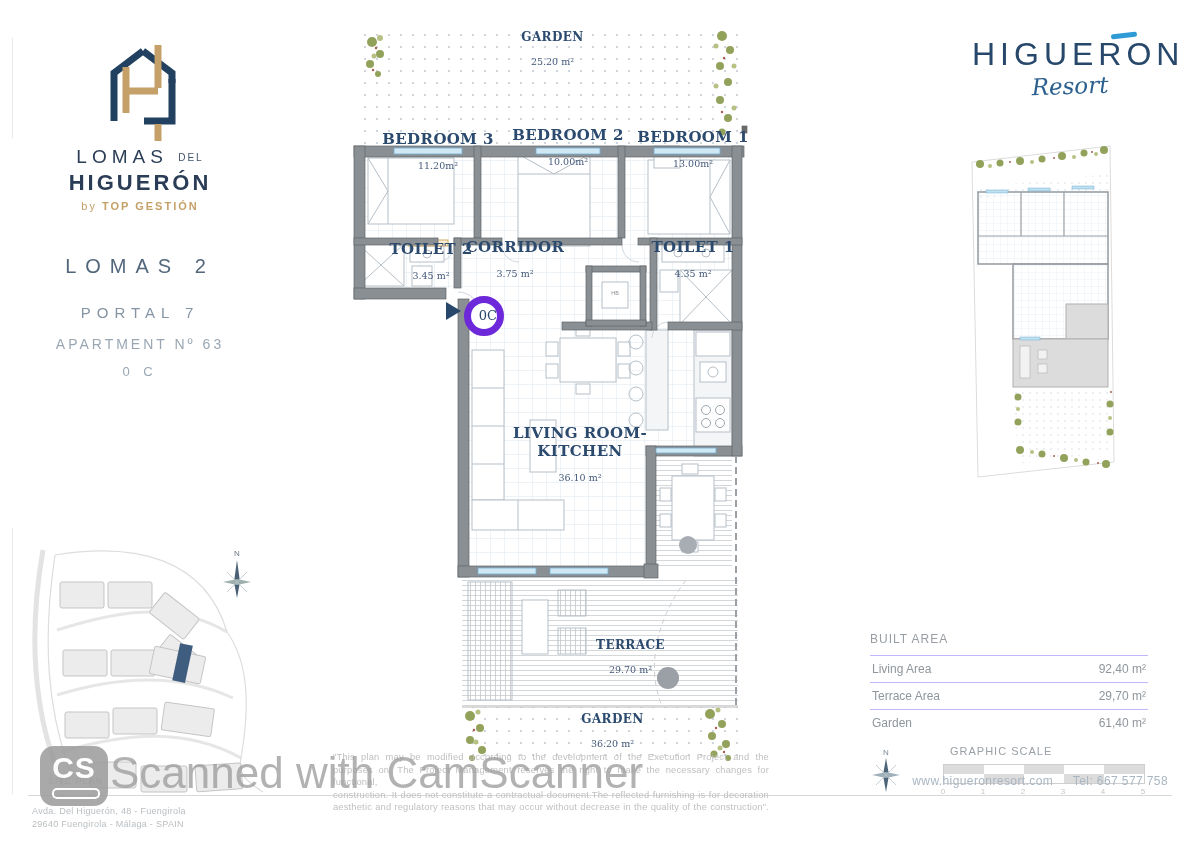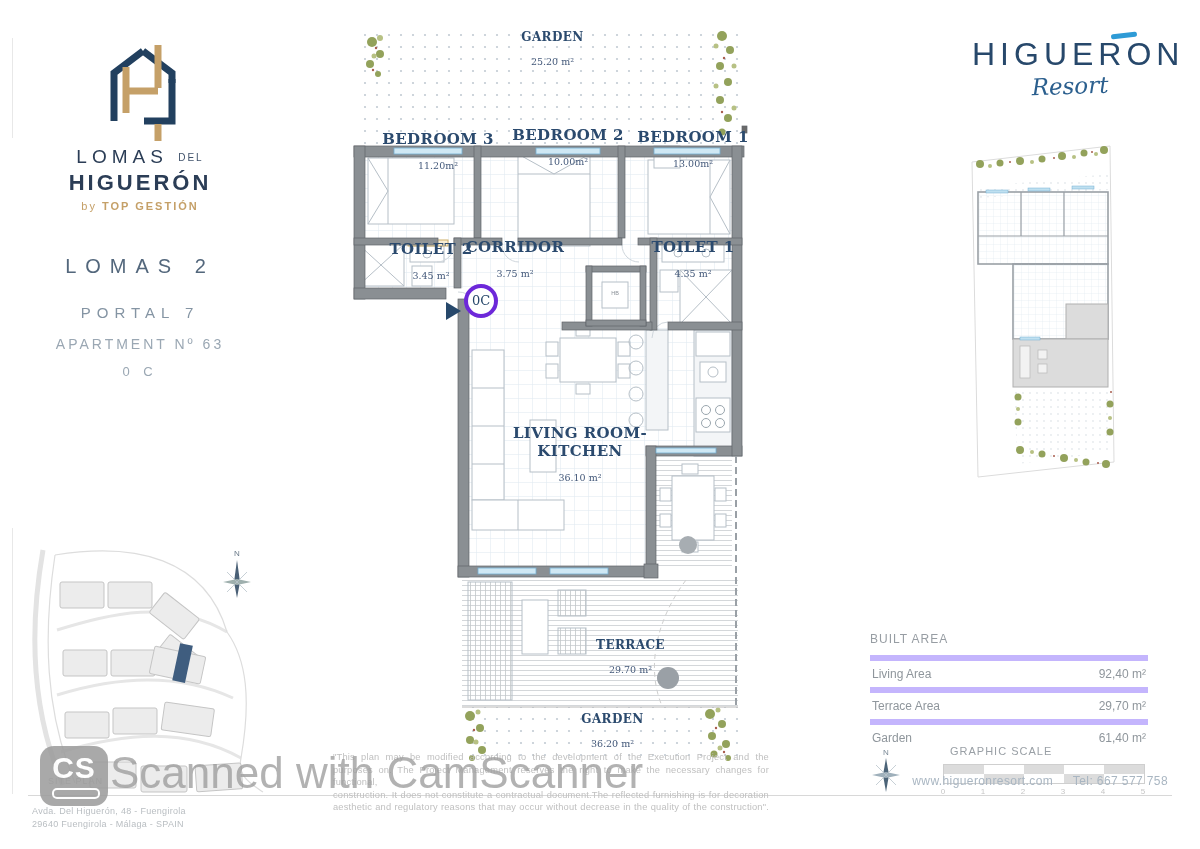--- a/index.html
+++ b/index.html
@@ -29,30 +29,30 @@
   .resort-script{font-family:"DejaVu Serif",serif;font-style:italic;font-size:23px;color:#2b5f8e;
                  margin-top:0px;transform:rotate(-2deg);}
 
   
   .room-label{position:absolute;text-align:center;color:#2b4a6e;font-family:"DejaVu Serif",serif;pointer-events:none;}
   .rname{font-weight:bold;font-size:15px;letter-spacing:.4px;}
   .rname.big{font-size:12px;}
   .rarea{font-size:9.5px;color:#44597a;margin-top:12px;}
   .hb-label{position:absolute;font-size:5.5px;color:#8a9097;text-align:center;font-family:"Liberation Sans",sans-serif;}
 
-  .oc-circle{position:absolute;left:464px;top:284px;width:26px;height:26px;border:4px solid #6d28d9;
-             border-radius:50%;text-align:center;line-height:26px;font-family:"DejaVu Serif",serif;
+  .oc-circle{position:absolute;left:464px;top:296px;width:26px;height:26px;border:7px solid #6d28d9;
+             border-radius:50%;text-align:right;line-height:26px;font-family:"DejaVu Serif",serif;
              font-size:13px;color:#27486b;background:#fff;}
   .oc-arrow{position:absolute;left:446px;top:302px;width:0;height:0;border-left:15px solid #27486b;
             border-top:9px solid transparent;border-bottom:9px solid transparent;}
 
   
   .ba-table{position:absolute;left:870px;top:632px;width:278px;color:#8f969c;font-size:12px;}
   .ba-title{letter-spacing:1px;color:#97ated;color:#979da3;padding-bottom:9px;}
-  .ba-row{display:flex;justify-content:space-between;border-top:6px solid #c4b5fd;padding:6px 2px;}
+  .ba-row{display:flex;justify-content:space-between;border-top:1px solid #c4b5fd;padding:6px 2px;}
   .ba-row.total{color:#858c92;border-bottom:1px solid #dcdcdc;}
 
   
   .gs-label{position:absolute;left:950px;top:745px;font-size:11px;letter-spacing:1px;color:#9aa0a6;}
   .gs-bar{position:absolute;left:943px;top:764px;width:200px;height:18px;border:1px solid #cfcfcf;}
   .gs-cell{position:absolute;width:40px;height:9px;}
   .gs-ticks{position:absolute;left:943px;top:787px;width:201px;height:12px;}
   .gs-tick{position:absolute;transform:translateX(-50%);font-size:8px;color:#c6c6c6;}
 
   

